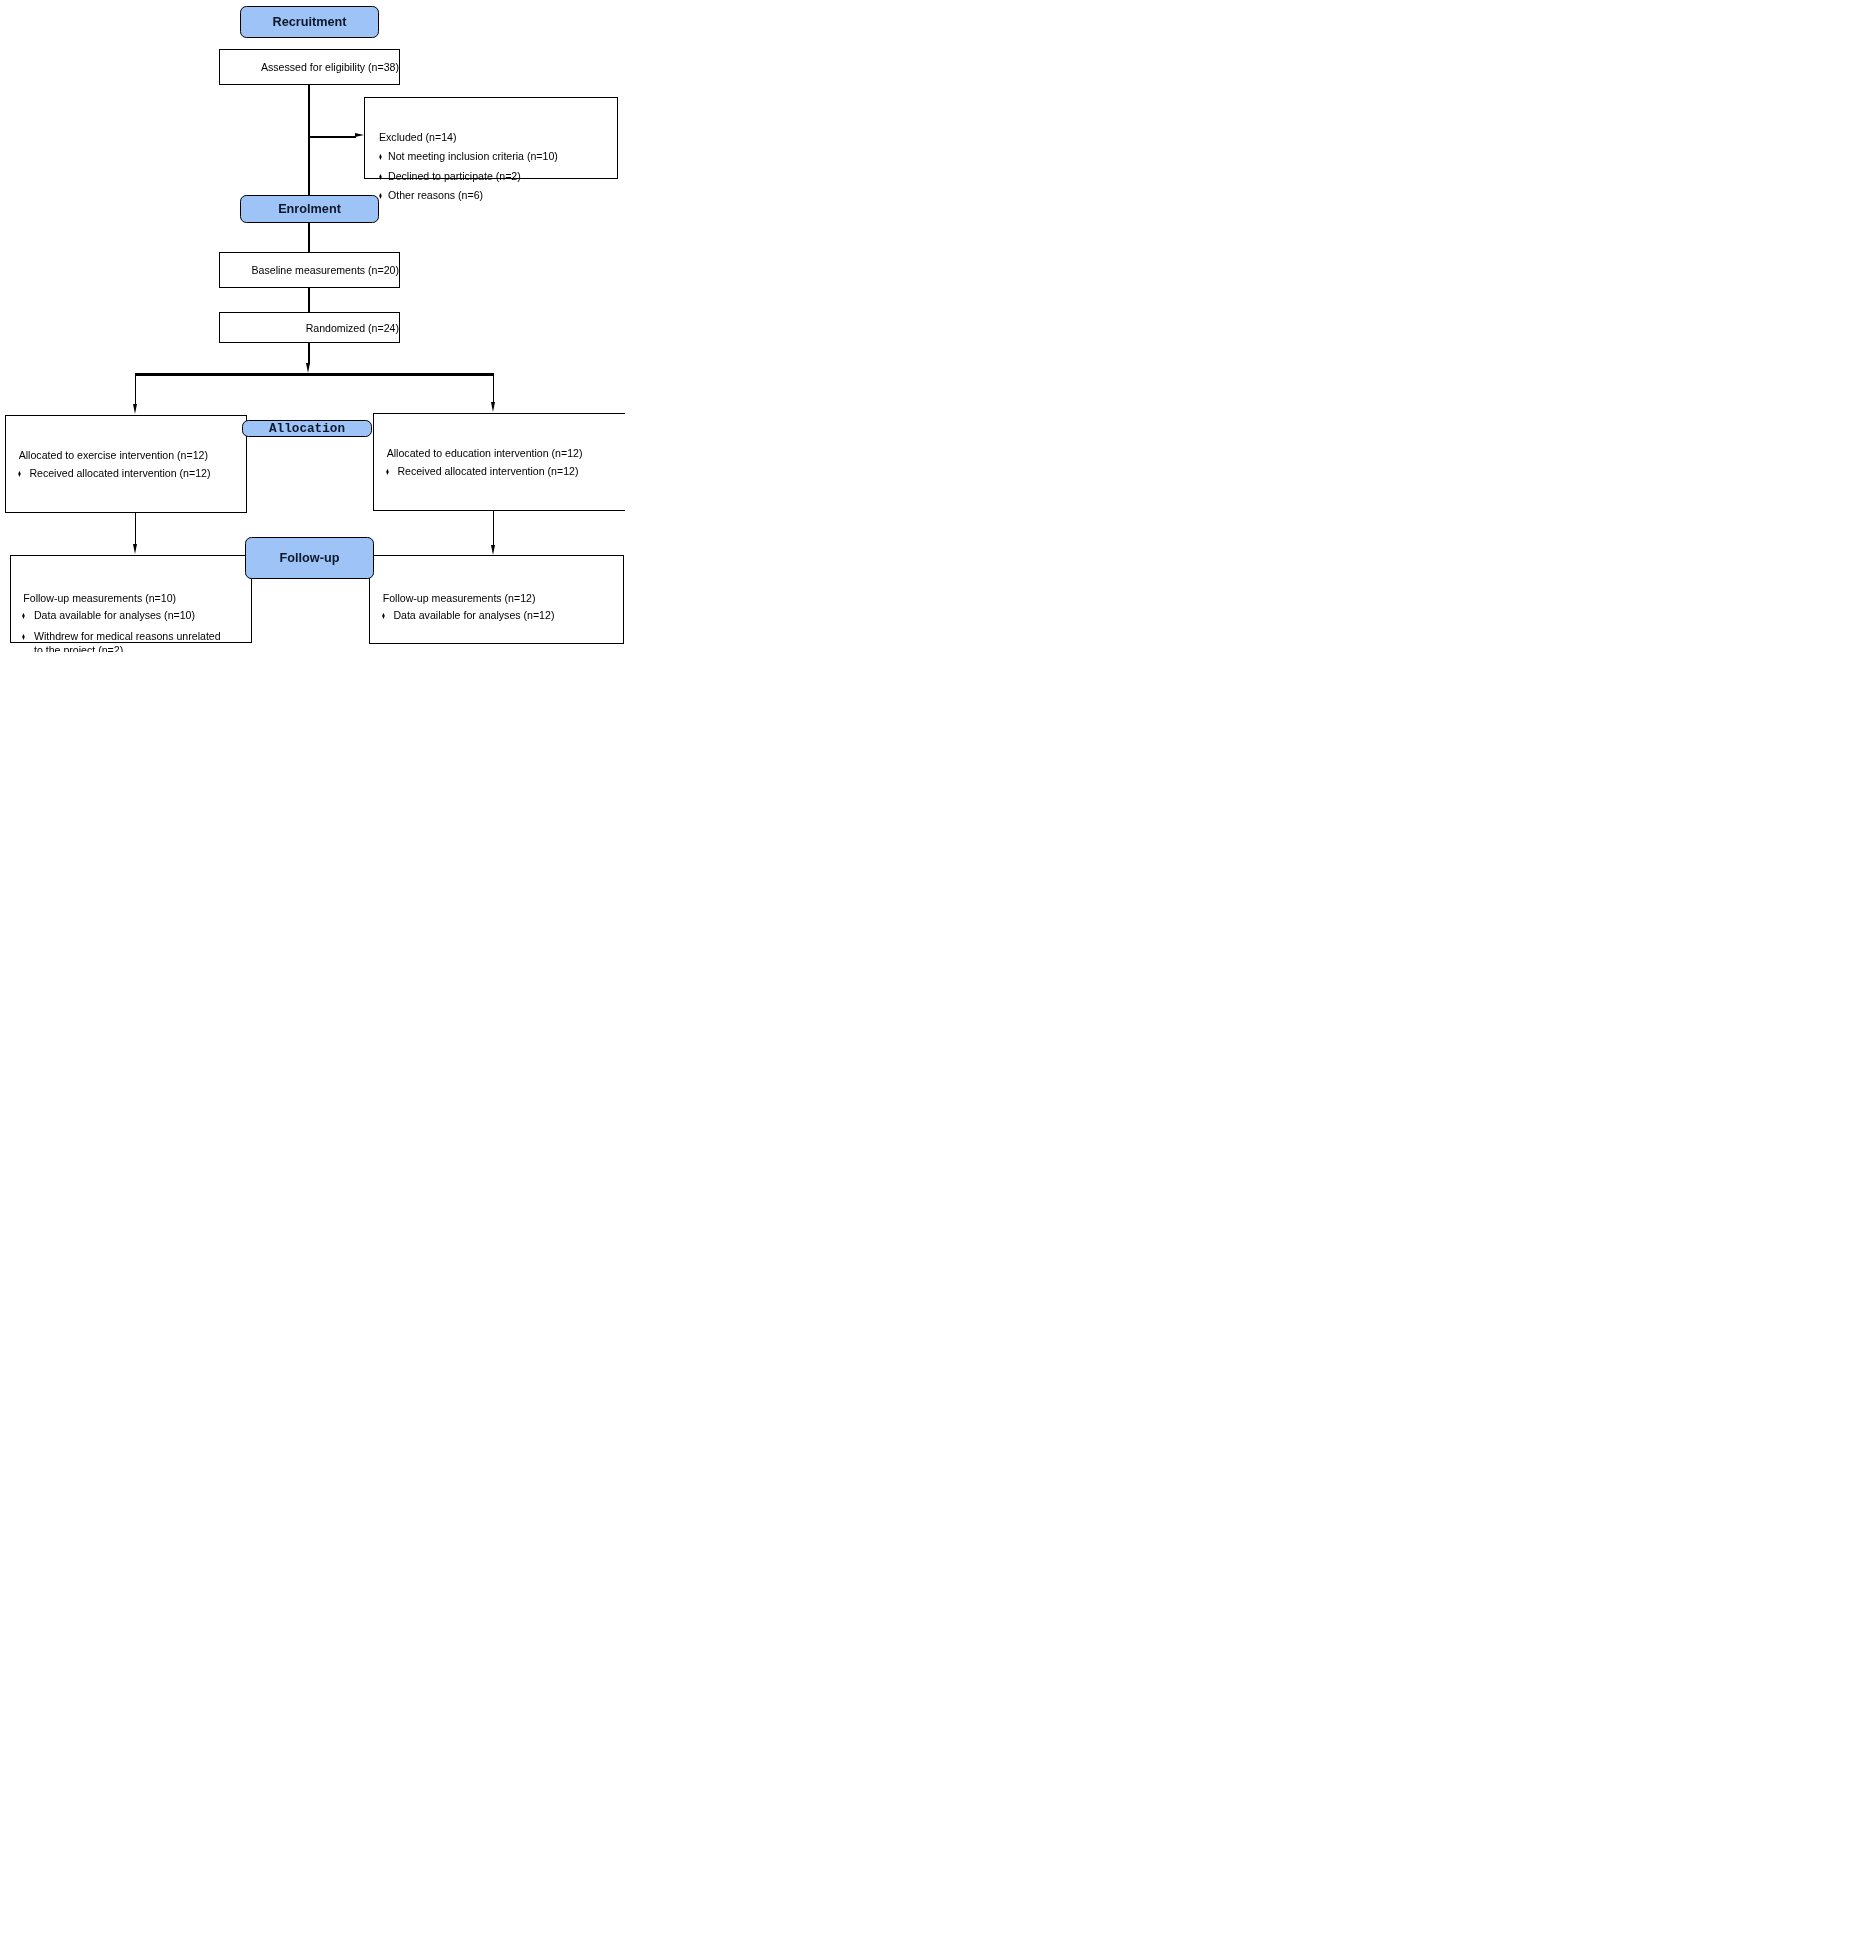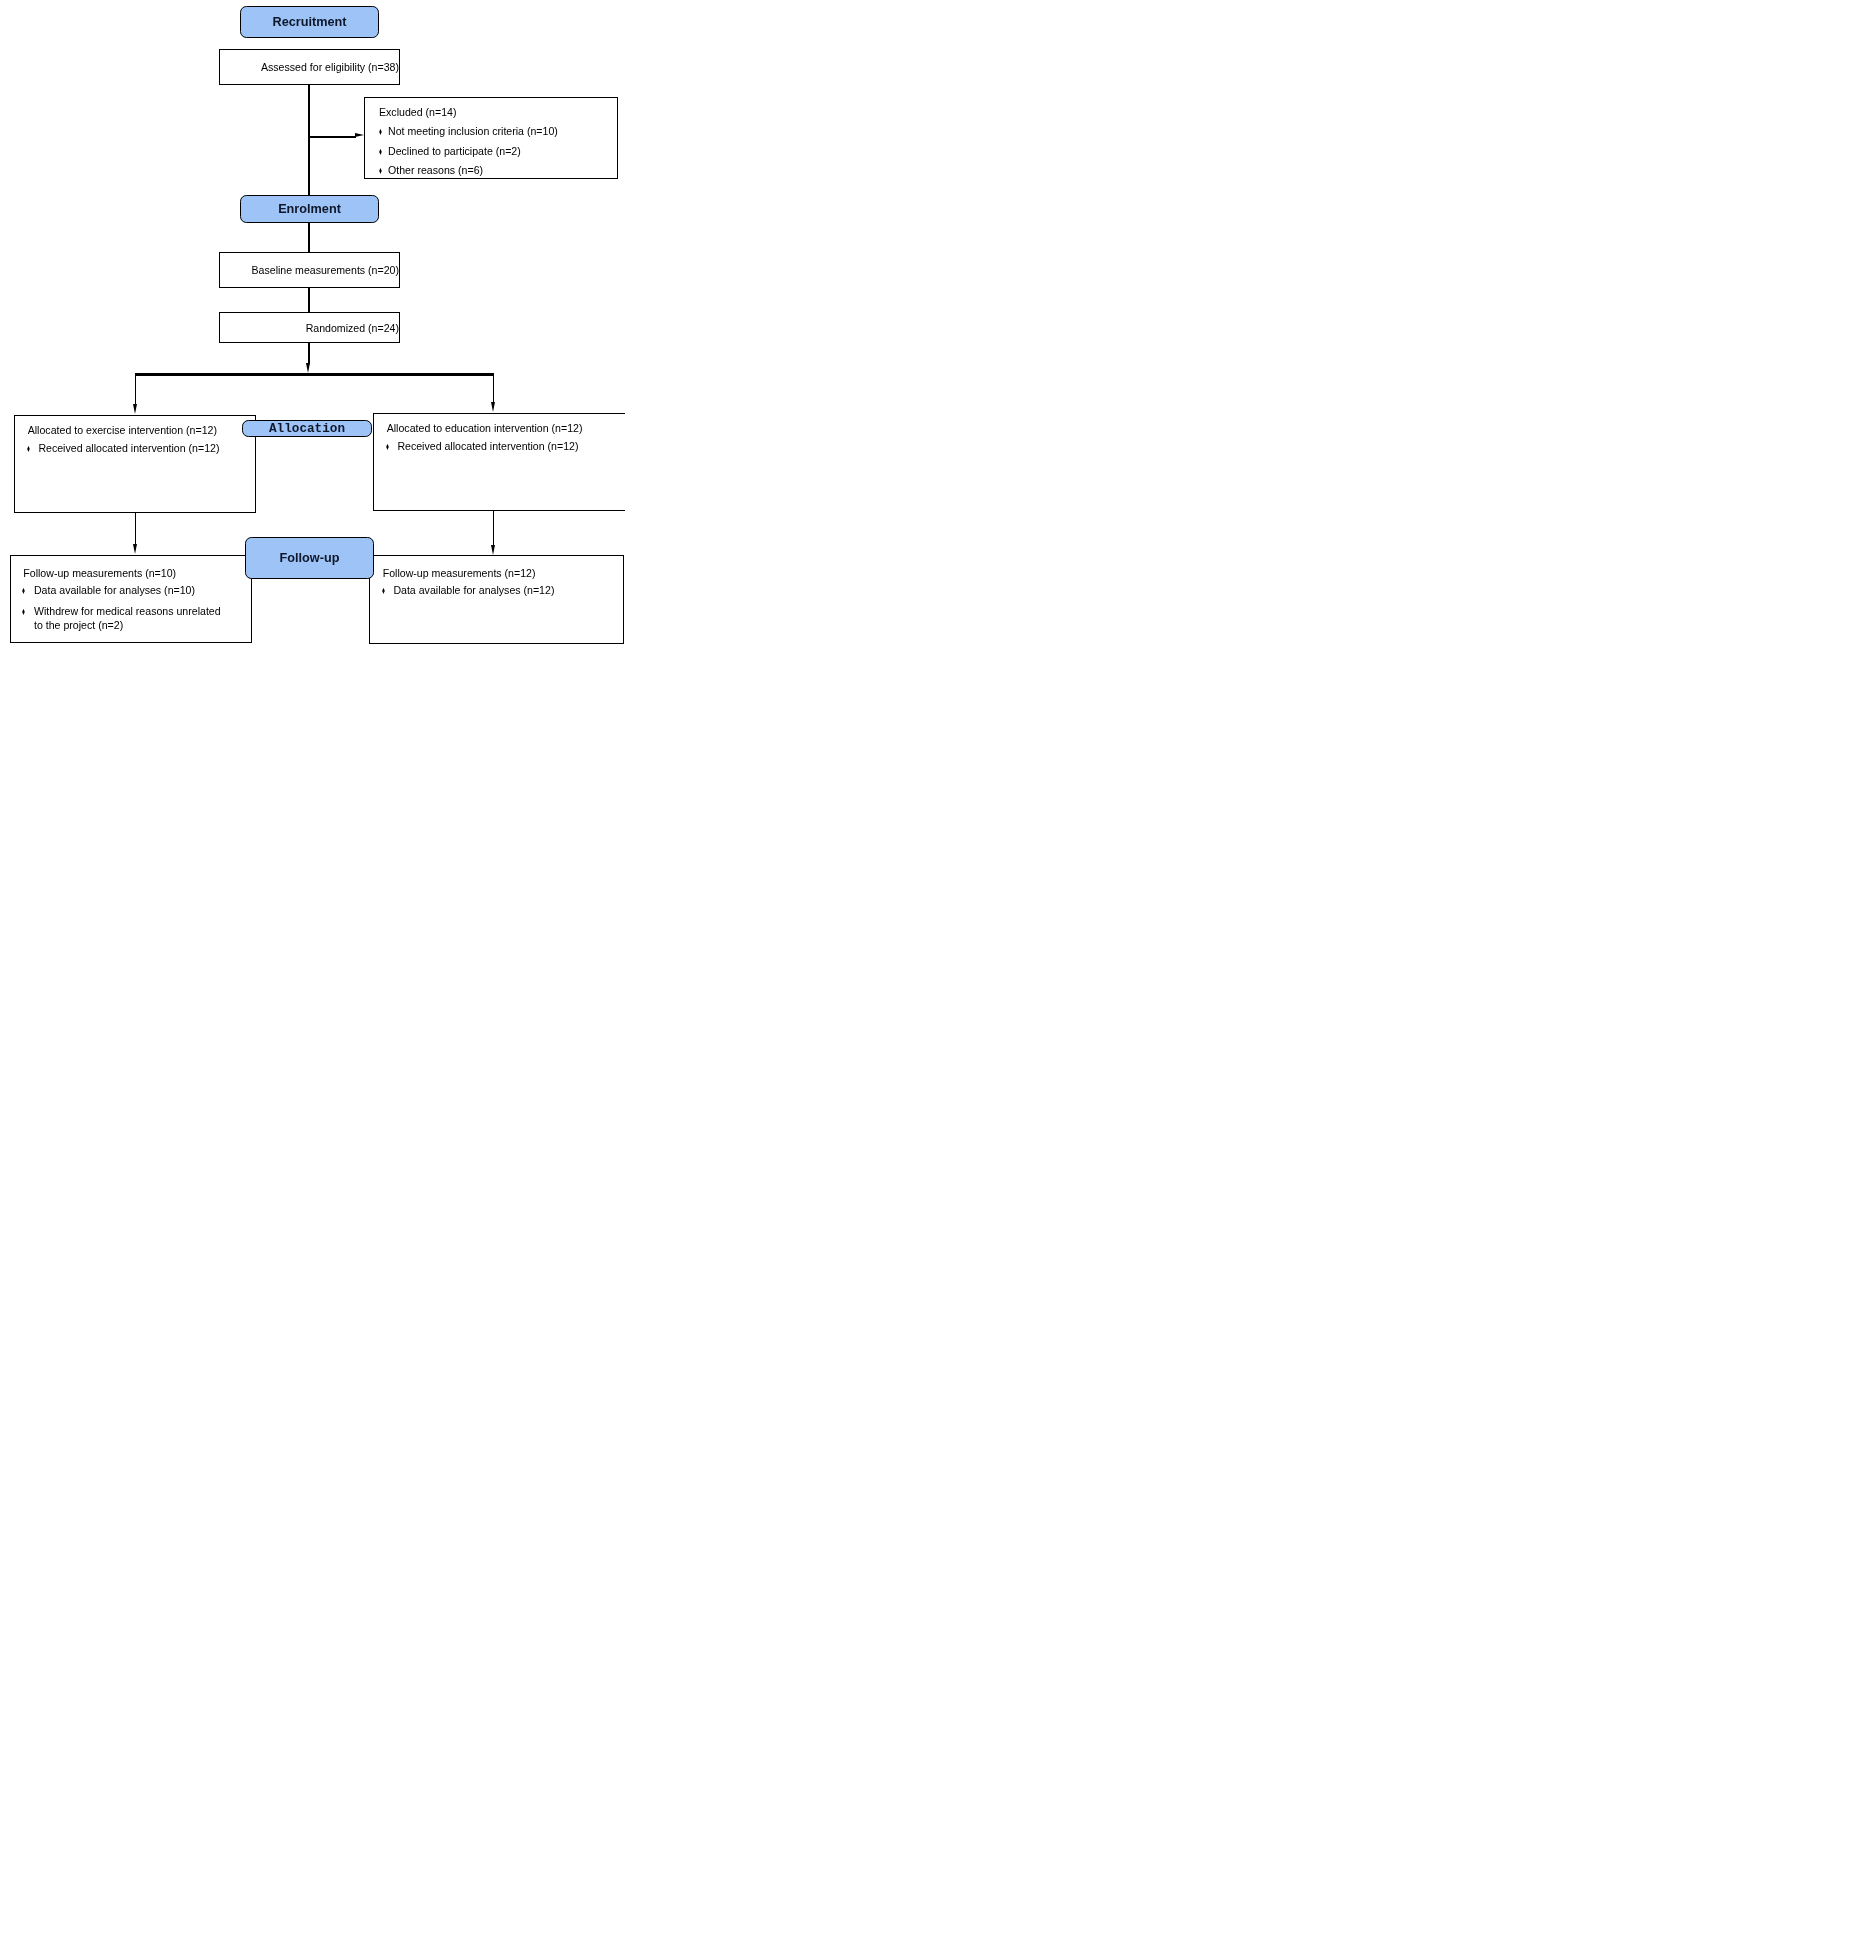--- a/index.html
+++ b/index.html
@@ -6,21 +6,21 @@
   .canvas{position:relative;width:625px;height:652px;background:#ffffff;
           font-family:"Liberation Sans",sans-serif;color:#000;overflow:hidden;}
   .line{position:absolute;background:#000;z-index:1;}
   .wbox{position:absolute;background:#fff;border:1.6px solid #000;box-sizing:border-box;
         font-size:10.6px;z-index:2;}
   .wbox.center{display:flex;align-items:center;justify-content:flex-end;text-align:center;}
   .stage{position:absolute;background:#9dc3f7;border:1.6px solid #000;border-radius:6.4px;
          display:flex;align-items:center;justify-content:center;font-weight:700;
          font-size:12.7px;color:#0f172a;z-index:6;box-sizing:border-box;}
   .content{padding-top:7.4px;}
-  .trow{padding-left:12.7px;line-height:14.3px;}
+  .trow{padding-left:12.7px;line-height:14.3px;margin-top:25px;}
   .brow{display:flex;padding-left:11.7px;line-height:14.3px;margin-top:3.2px;}
   .dia{flex:0 0 11.7px;}
   .dia span{display:inline-block;transform:scaleX(0.55);transform-origin:0 50%;}
   .btext{flex:1;}
   .narrow{max-width:191px;flex:0 1 191px;}
   .excl .trow{padding-left:14px;}
   .excl .brow{padding-left:14px;margin-top:4.8px;}
   .excl .dia{flex:0 0 9px;}
   .fu .content{padding-top:9.6px;}
   .fu .brow.gap{margin-top:6.4px;}
@@ -89,21 +89,21 @@
   </div>
 
   <div class="wbox center" style="left:219px;top:252px;width:181px;height:36px;">
     <span>Baseline measurements (n=20)</span>
   </div>
 
   <div class="wbox center" style="left:219px;top:312px;width:181px;height:31px;">
     <span>Randomized (n=24)</span>
   </div>
 
-  <div class="wbox" style="left:14px;top:415px;width:242px;height:98px;">
+  <div class="wbox" style="left:5px;top:415px;width:242px;height:98px;">
     <div class="content">
       <div class="trow">Allocated to exercise intervention (n=12)</div>
       <div class="brow">
         <span class="dia"><span>♦</span></span>
         <span class="btext">Received allocated intervention (n=12)</span>
       </div>
     </div>
   </div>
 
   <div class="wbox" style="left:373px;top:413px;width:255px;height:98px;">

